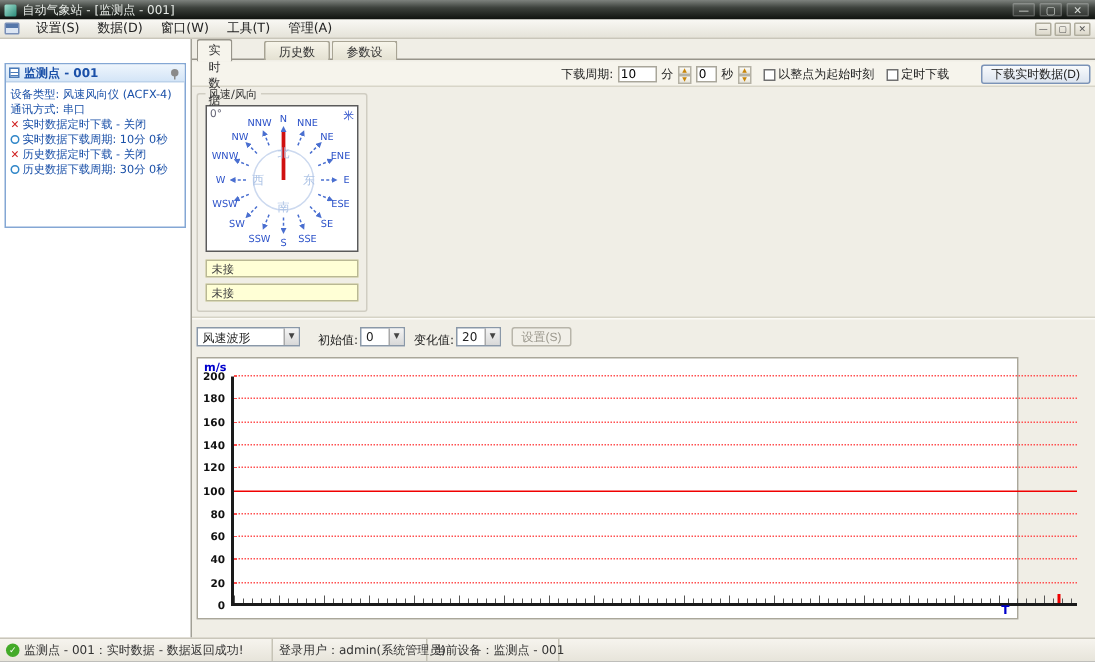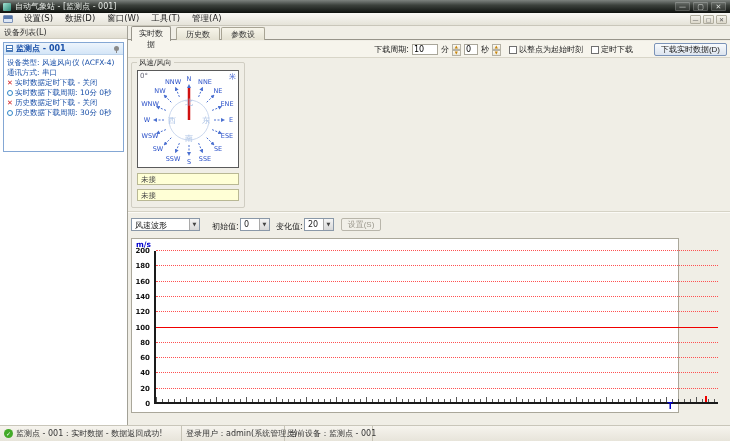--- a/index.html
+++ b/index.html
@@ -56,21 +56,21 @@
 
   
   .main { position:absolute; left:128px; top:26px; width:602px; height:399px; background:#f0eee6; }
 
   .tabstrip { position:absolute; left:0; top:0; width:602px; height:14px;
     border-bottom:1px solid #97948a; }
   .tab { position:absolute; top:1px; height:13px; padding:1px 6px 0; font-size:8px; color:#333;
     background:linear-gradient(180deg,#f7f5ea,#e4e1d2); border:1px solid #a8a494;
     border-bottom:none; border-radius:2px 2px 0 0; text-align:center; }
   .tab.active { top:0; height:15px; background:#f6f4ec; border-color:#97948a; z-index:2; font-weight:normal; }
-  .tab1 { left:3px;  width:40px; }
+  .tab1 { left:3px;  width:24px; }
   .tab2 { left:48px; width:44px; }
   .tab3 { left:93px; width:44px; }
 
   .toolbar { position:absolute; left:0; top:15px; width:602px; height:17px;
     background:#f6f4ec; border-bottom:1px solid #d8d5c8; }
   .update-time { position:absolute; left:8px; top:4px; font-size:8px; color:#222; white-space:nowrap; }
   .toolbar-right { position:absolute; right:3px; top:1px; height:15px;
     display:flex; align-items:center; gap:3px; font-size:8px; color:#222; white-space:nowrap; }
   .num-input { width:26px; height:11px; font-size:8px; padding:0 1px; border:1px solid #a9a69a;
     background:#fff; font-family:inherit; }
@@ -180,21 +180,20 @@
     <div class="menu-item">工具(T)</div>
     <div class="menu-item">管理(A)</div>
     <div class="mdi-btns">
       <div class="mdi-btn">—</div>
       <div class="mdi-btn">▢</div>
       <div class="mdi-btn">✕</div>
     </div>
   </div>
 
   <div class="sidebar">
-    <div class="sidebar-header">设备列表(L)</div>
     <div class="device-panel">
       <div class="device-panel-header">
         <div class="grid-icon"></div>
         <div class="device-title">监测点 - 001</div>
         <div class="pin-icon"></div>
       </div>
       <div class="device-body">
         <div class="device-line">设备类型: 风速风向仪 (ACFX-4)</div>
         <div class="device-line">通讯方式: 串口</div>
         <div class="device-setting">

